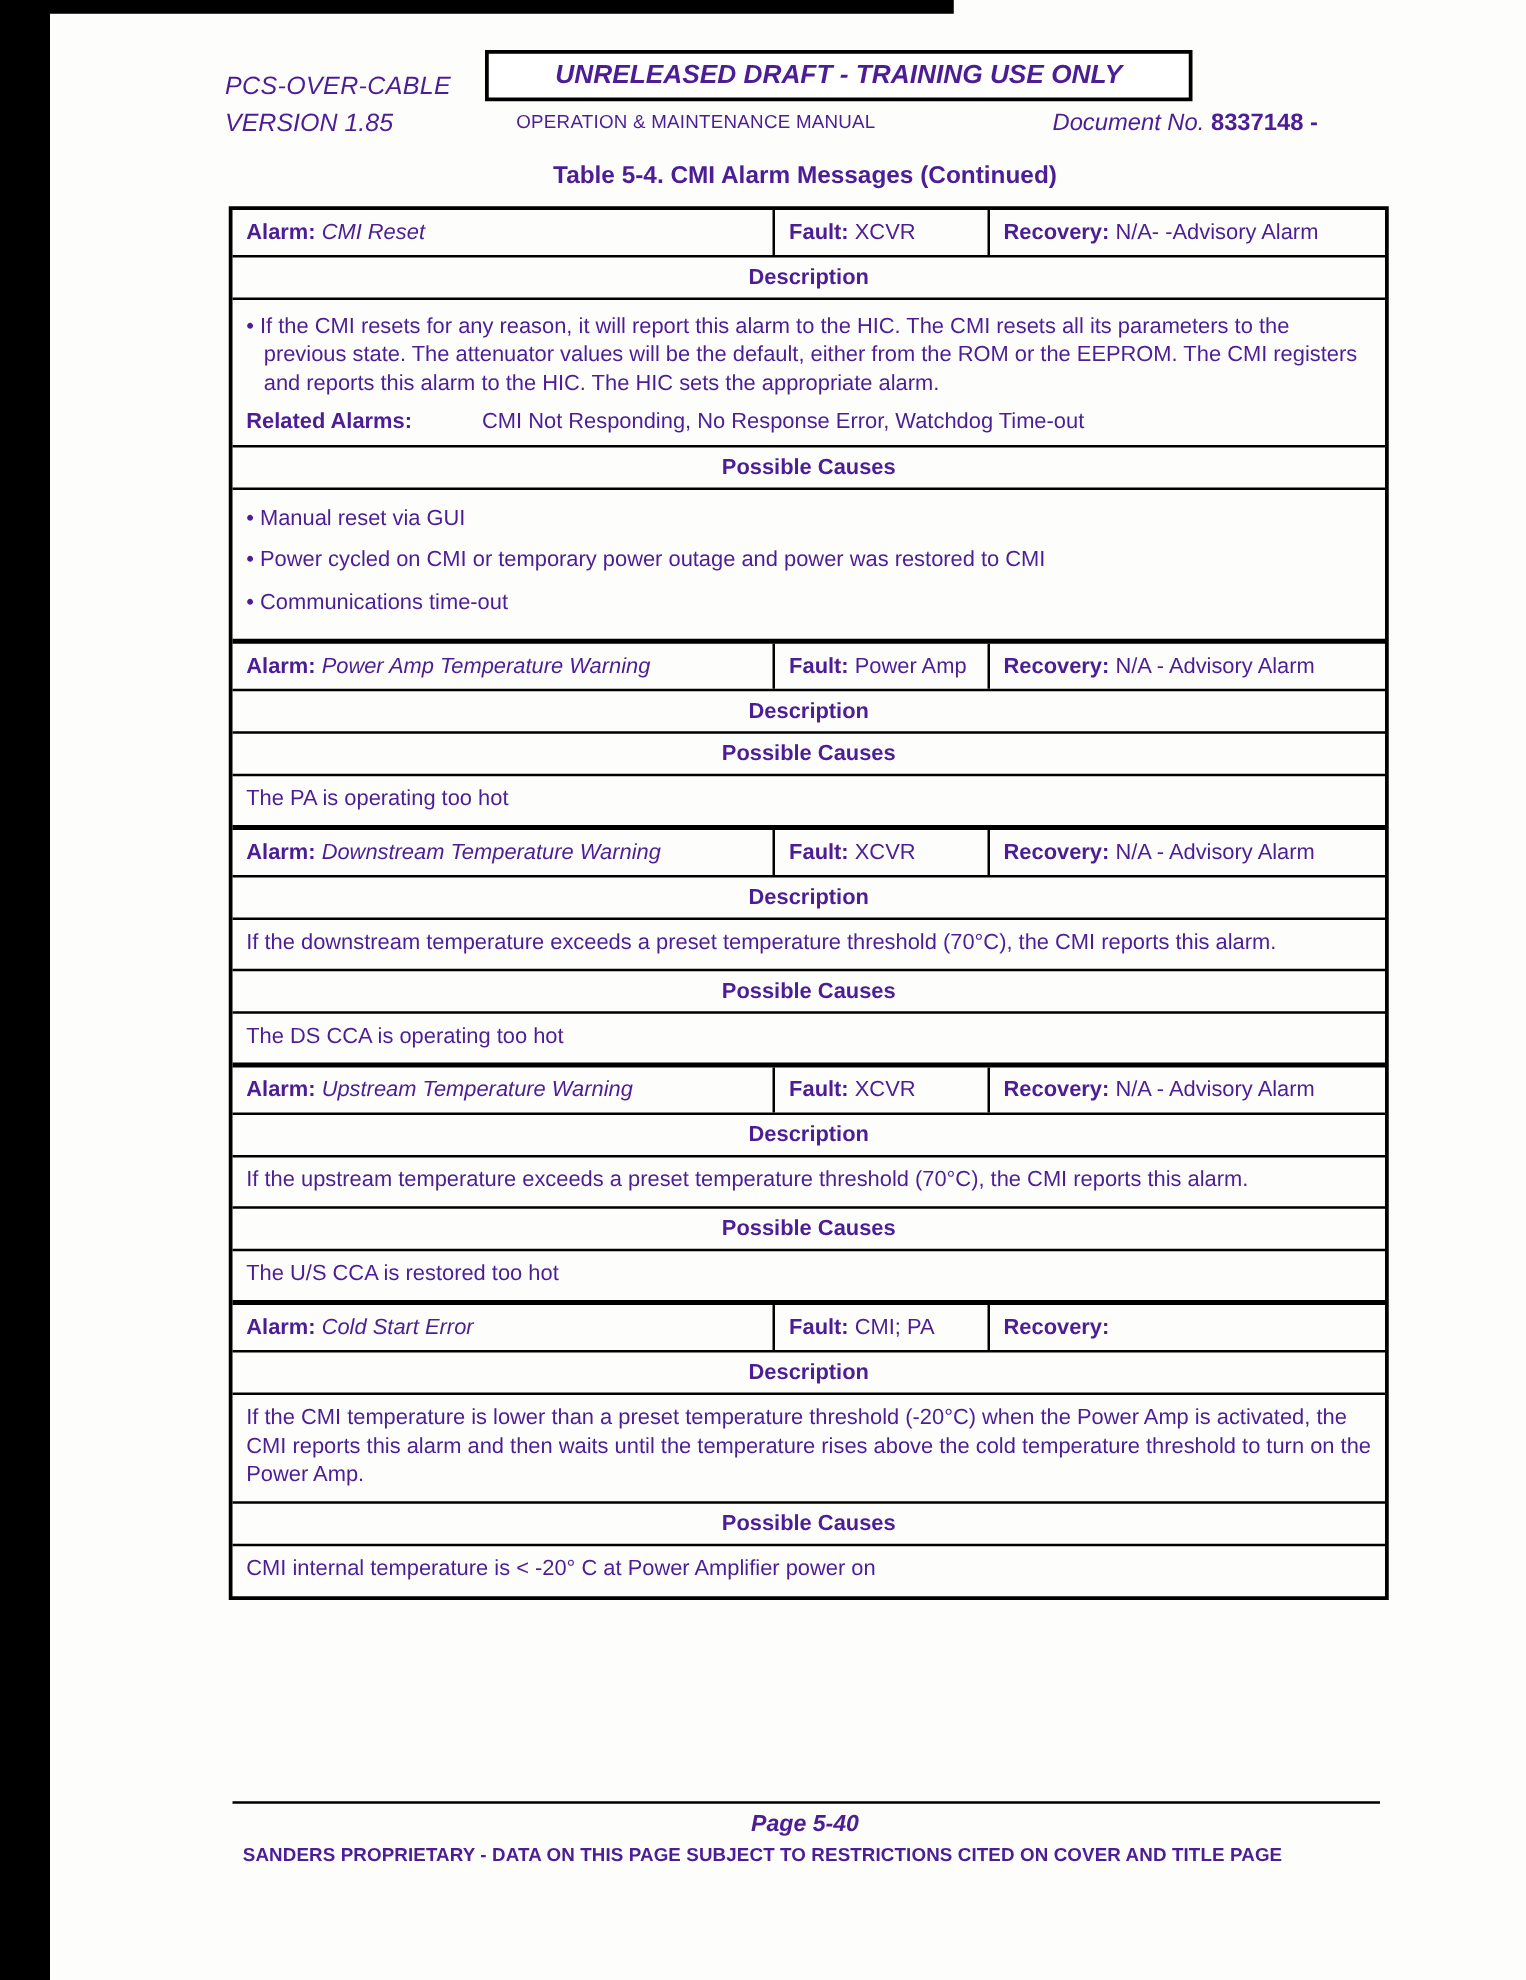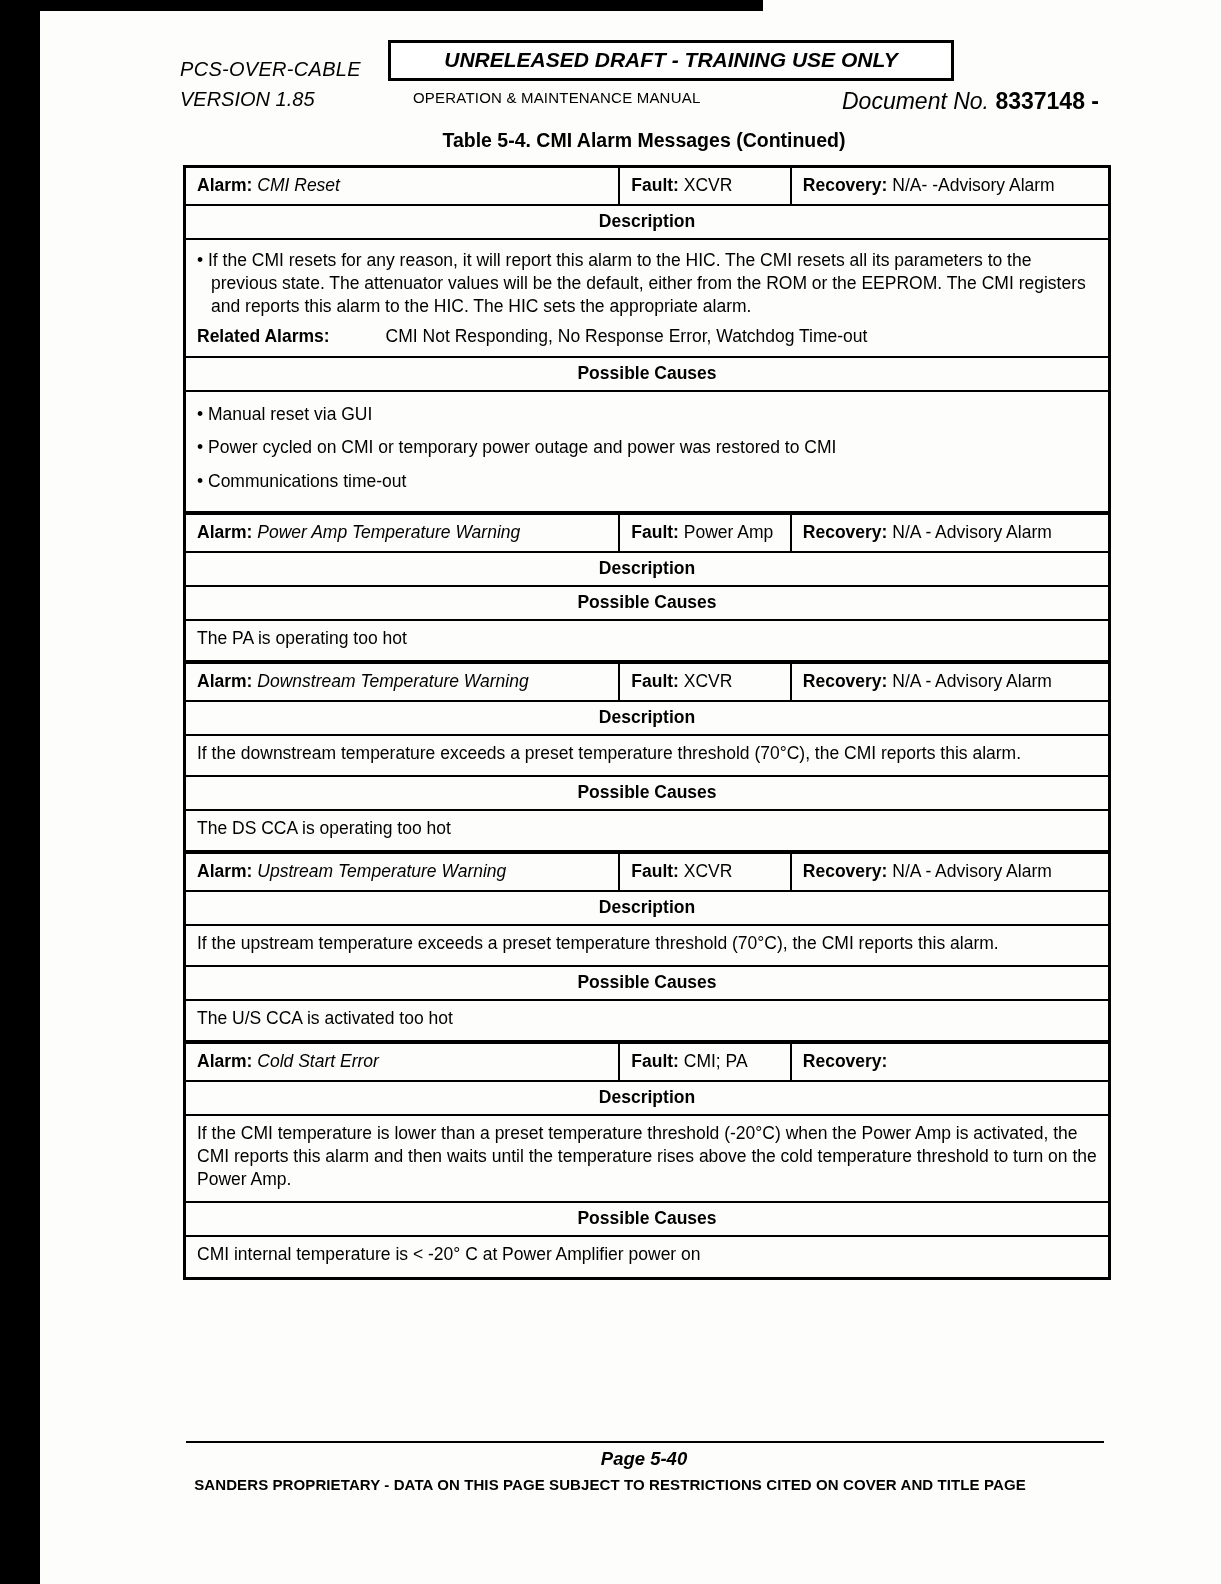--- a/index.html
+++ b/index.html
@@ -2,39 +2,39 @@
 <html><head>
 <meta charset="utf-8">
 <style>
   html,body{margin:0;padding:0;background:#e8e8e8;}
   .page{
     position:relative;
     width:1221px;height:1584px;
     margin:0 auto;
     background:#fdfdfc;
     font-family:"Liberation Sans", sans-serif;
-    color:#000000;
+    color:#4c1d95;
     overflow:hidden;
   }
   
   .strip-left{position:absolute;left:0;top:0;width:40px;height:1584px;background:#000;}
   .strip-top{position:absolute;left:0;top:0;width:763px;height:11px;background:#000;}
 
   
   .hdr-product{position:absolute;left:180px;top:58px;font-style:italic;font-size:20px;letter-spacing:.3px;}
   .hdr-version{position:absolute;left:180px;top:88px;font-style:italic;font-size:20px;}
   .banner-box{
     position:absolute;left:388px;top:40px;width:560px;
     border:3px solid #000;
     text-align:center;font-weight:bold;font-style:italic;font-size:21px;
     padding:5px 0 6px;
     background:#fff;
   }
   .hdr-manual{position:absolute;left:413px;top:89px;font-size:15px;letter-spacing:.2px;}
-  .hdr-doc{position:absolute;left:842px;top:88px;font-size:23px;}
+  .hdr-doc{position:absolute;left:842px;top:88px;font-size:19px;}
   .hdr-doc .doc-label{font-style:italic;}
   .hdr-doc .doc-num{font-weight:bold;}
 
   
   .tbl-title{
     position:absolute;left:183px;top:129px;width:922px;
     text-align:center;font-weight:bold;font-size:19.5px;
   }
 
   
@@ -159,21 +159,21 @@
         </div>
         <div class="row banner">Description</div>
         <div class="row">
           <div class="cell body-cell">
             <div class="para">If the upstream temperature exceeds a preset temperature threshold (70°C), the CMI reports this alarm.</div>
           </div>
         </div>
         <div class="row banner">Possible Causes</div>
         <div class="row">
           <div class="cell body-cell causes-cell">
-            <div class="para">The U/S CCA is activated too hot</div>
+            <div class="para">The U/S CCA is restored too hot</div>
           </div>
         </div>
       </div>
       <div class="alarm-section">
         <div class="row head-row">
           <div class="cell alarm-cell"><span class="lbl">Alarm:</span> <span class="i">Cold Start Error</span></div>
           <div class="cell fault-cell"><span class="lbl">Fault:</span> <span class="val">CMI; PA</span></div>
           <div class="cell recovery-cell"><span class="lbl">Recovery:</span> <span class="val"></span></div>
         </div>
         <div class="row banner">Description</div>

